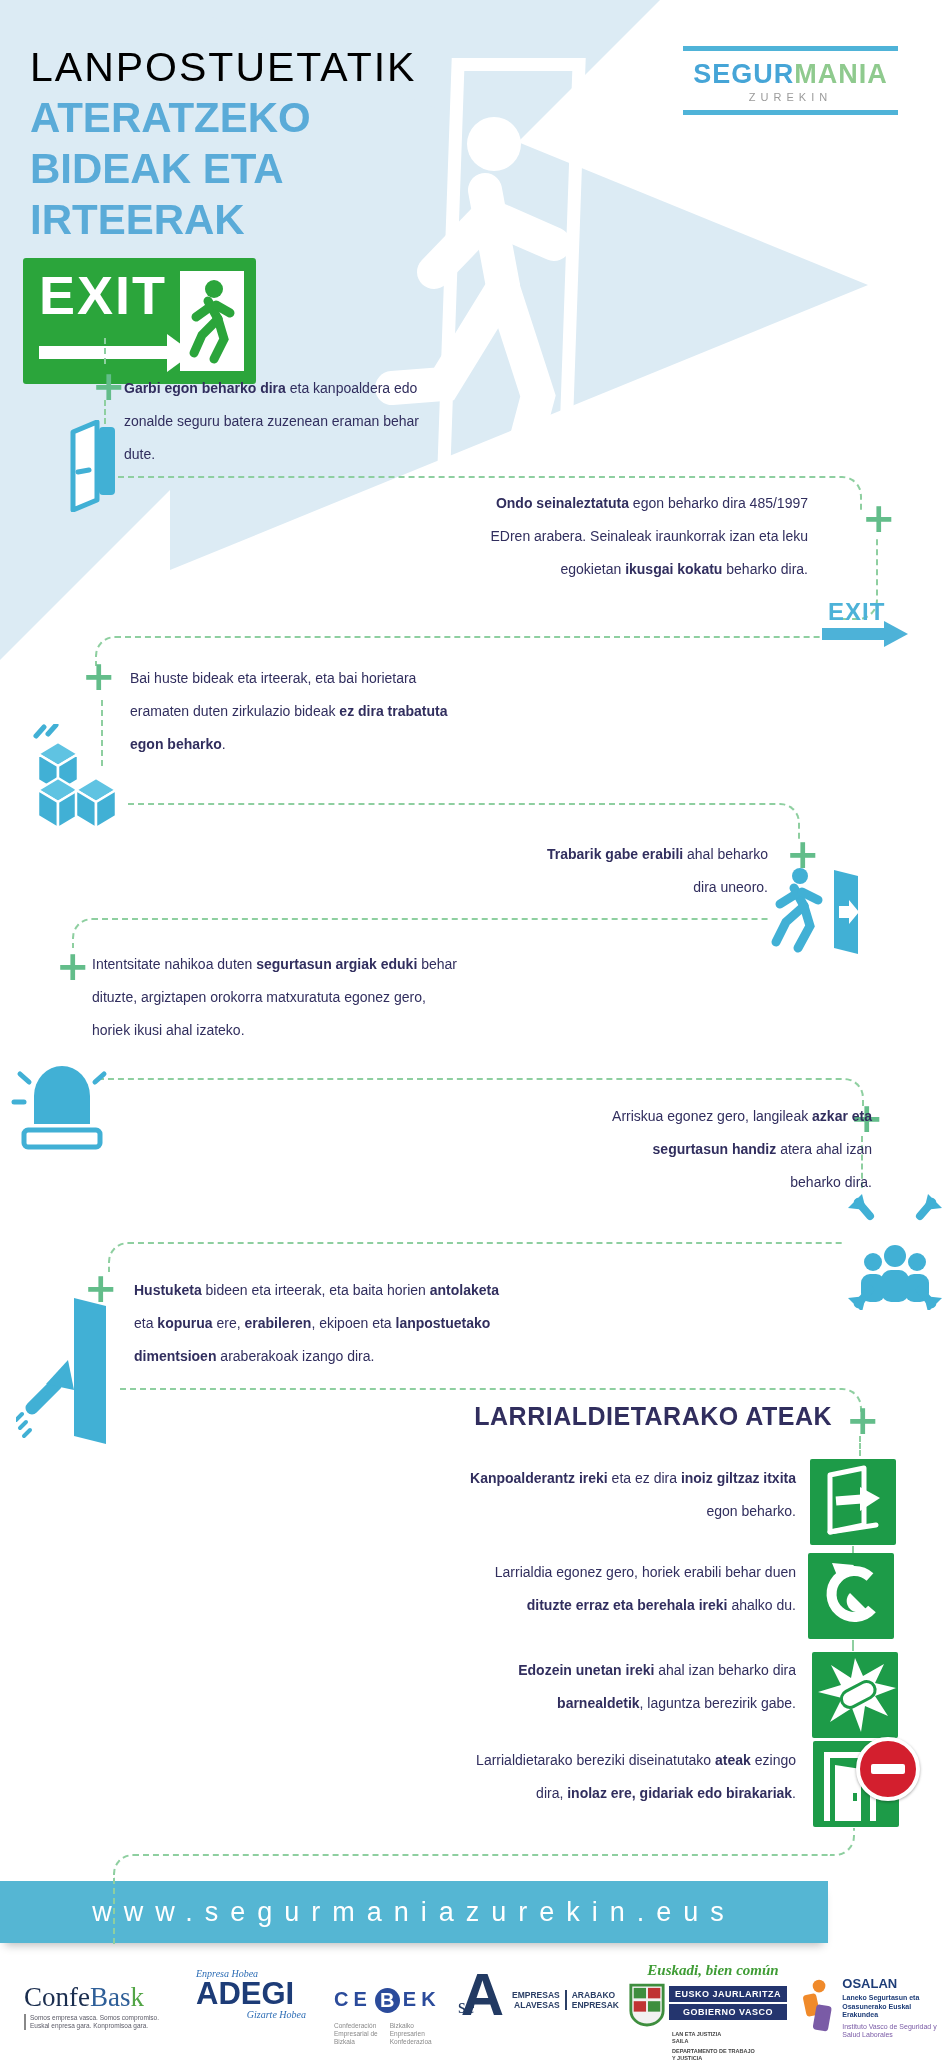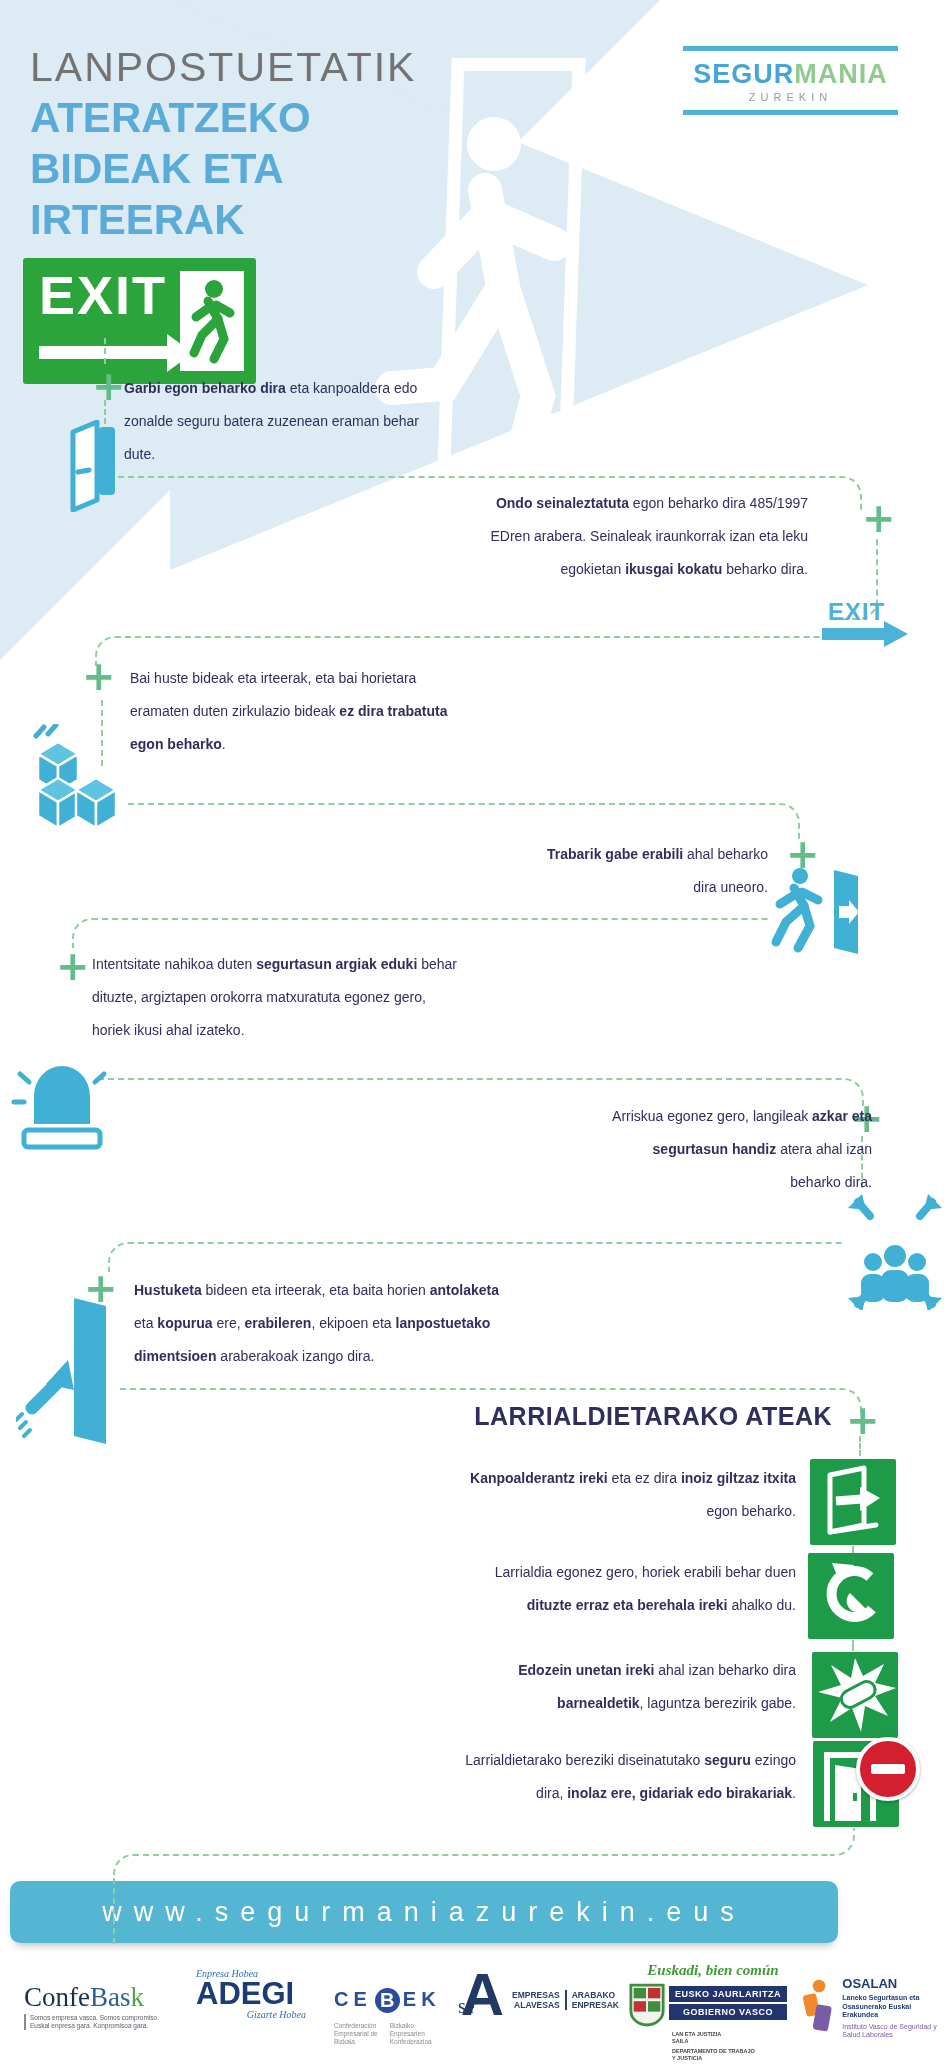--- a/index.html
+++ b/index.html
@@ -5,21 +5,21 @@
   html,body{margin:0;padding:0;background:#fff;}
   .page{position:relative;width:944px;height:2064px;background:#fff;overflow:hidden;
         font-family:"Liberation Sans",sans-serif;color:#312e5e;}
   .abs{position:absolute;}
   
   .band{left:0;top:0;width:944px;height:700px;background:#dcebf4;
         clip-path:polygon(0 0,660px 0,0 660px);}
   .wedge{left:0;top:0;width:944px;height:700px;background:#dcebf4;
         clip-path:polygon(170px 0,868px 285px,170px 570px);}
   .doorframe{left:443px;top:58px;width:108px;height:474px;border:13px solid #fff;transform:skewX(-2deg);}
-  .title-light{left:30px;top:44px;font-size:41px;font-weight:300;letter-spacing:2px;color:#737373;}
+  .title-light{left:30px;top:44px;font-size:41px;font-weight:300;letter-spacing:2px;color:#000000;}
   .title-bold{left:30px;top:92px;font-size:42px;font-weight:800;line-height:51px;color:#5aabd8;white-space:pre-line;}
   .logo{left:683px;top:46px;width:215px;text-align:center;}
   .logo .bar{height:5px;background:#4fb3d8;}
   .logo .word{margin-top:8px;font-size:27px;letter-spacing:1px;line-height:30px;}
   .logo .segur{font-weight:800;color:#46a5d7;}
   .logo .mania{font-weight:700;color:#8fca8e;}
   .logo .zurekin{font-size:11px;letter-spacing:5px;color:#9b9b9b;margin:2px 0 7px 0;}
   
   .exitsign{left:23px;top:258px;width:233px;height:126px;background:#2ba53b;border-radius:3px;}
   .exitsign .word{position:absolute;left:16px;top:6px;color:#fff;font-size:54px;font-weight:800;letter-spacing:2px;}
@@ -43,22 +43,22 @@
   .exitmid{left:828px;top:598px;font-size:24px;font-weight:800;letter-spacing:1px;color:#4db2d8;}
   .bluearrow-shaft{left:822px;top:628px;width:62px;height:12px;background:#4db2d8;}
   .bluearrow-head{left:884px;top:621px;width:0;height:0;border-left:24px solid #4db2d8;
        border-top:13px solid transparent;border-bottom:13px solid transparent;}
   
   .gsign{width:86px;height:86px;background:#1d9b48;border-radius:2px;}
   .nocircle{left:856px;top:1737px;width:56px;height:56px;background:#d31f2e;border:4px solid #fff;
        border-radius:50%;box-shadow:0 1px 3px rgba(0,0,0,.35);}
   .nocircle .slot{position:absolute;left:11px;top:23px;width:34px;height:10px;background:#fff;border-radius:2px;}
   
-  .bar-url{left:10px;top:1881px;width:828px;height:62px;background:#55b6d3;
-       box-shadow:0 7px 9px -5px rgba(0,0,0,.28);border-radius:10px;}
+  .bar-url{left:0;top:1881px;width:828px;height:62px;background:#55b6d3;
+       box-shadow:0 7px 9px -5px rgba(0,0,0,.28);}
   .url{width:100%;text-align:center;line-height:62px;color:#fff;font-size:27px;letter-spacing:12px;}
   .logos{left:0;top:1958px;width:944px;height:104px;}
   .confebask{left:24px;top:26px;}
   .confebask .mark{font-family:"Liberation Serif",serif;font-size:27px;line-height:27px;}
   .cb-confe{color:#1b2e4f;} .cb-bas{color:#2f5f98;} .cb-k{color:#52a546;}
   .confebask .tag{margin-top:3px;border-left:2px solid #888;padding-left:4px;
        font-size:6.5px;line-height:8px;color:#5a5a66;white-space:pre-line;}
   .adegi{left:196px;top:10px;width:110px;}
   .adegi .script{font-family:"Liberation Serif",serif;font-style:italic;font-size:10px;color:#2d6db5;}
   .adegi .name{font-size:31px;font-weight:800;color:#1d3c77;line-height:30px;}
@@ -189,21 +189,21 @@
   <div class="abs txt" style="left:134px;top:1274px;width:710px;"><b>Hustuketa</b> bideen eta irteerak, eta baita horien <b>antolaketa</b>
 eta <b>kopurua</b> ere, <b>erabileren</b>, ekipoen eta <b>lanpostuetako
 dimentsioen</b> araberakoak izango dira.</div>
   <div class="abs heading" style="left:380px;top:1402px;width:452px;">LARRIALDIETARAKO ATEAK</div>
   <div class="abs txt right" style="left:296px;top:1462px;width:500px;"><b>Kanpoalderantz ireki</b> eta ez dira <b>inoiz giltzaz itxita</b>
 egon beharko.</div>
   <div class="abs txt right" style="left:296px;top:1556px;width:500px;">Larrialdia egonez gero, horiek erabili behar duen
 <b>dituzte erraz eta berehala ireki</b> ahalko du.</div>
   <div class="abs txt right" style="left:296px;top:1654px;width:500px;"><b>Edozein unetan ireki</b> ahal izan beharko dira
 <b>barnealdetik</b>, laguntza berezirik gabe.</div>
-  <div class="abs txt right" style="left:296px;top:1744px;width:500px;">Larrialdietarako bereziki diseinatutako <b>seguru</b> ezingo
+  <div class="abs txt right" style="left:296px;top:1744px;width:500px;">Larrialdietarako bereziki diseinatutako <b>ateak</b> ezingo
 dira, <b>inolaz ere, gidariak edo birakariak</b>.</div>
 
   <svg class="abs" style="left:68px;top:420px;" width="52" height="92" viewBox="0 0 52 92">
     <polygon points="5,12 29,2 29,80 5,90" fill="#fff" stroke="#41b0d5" stroke-width="5" stroke-linejoin="round"></polygon>
     <line x1="10" y1="52" x2="21" y2="50" stroke="#41b0d5" stroke-width="5" stroke-linecap="round"></line>
     <rect x="31" y="7" width="16" height="68" rx="4" fill="#41b0d5"></rect>
   </svg>
 
   <svg class="abs" style="left:28px;top:724px;" width="96" height="104" viewBox="0 0 96 104">
     <g stroke="#fff" stroke-width="2.5" stroke-linejoin="round">

